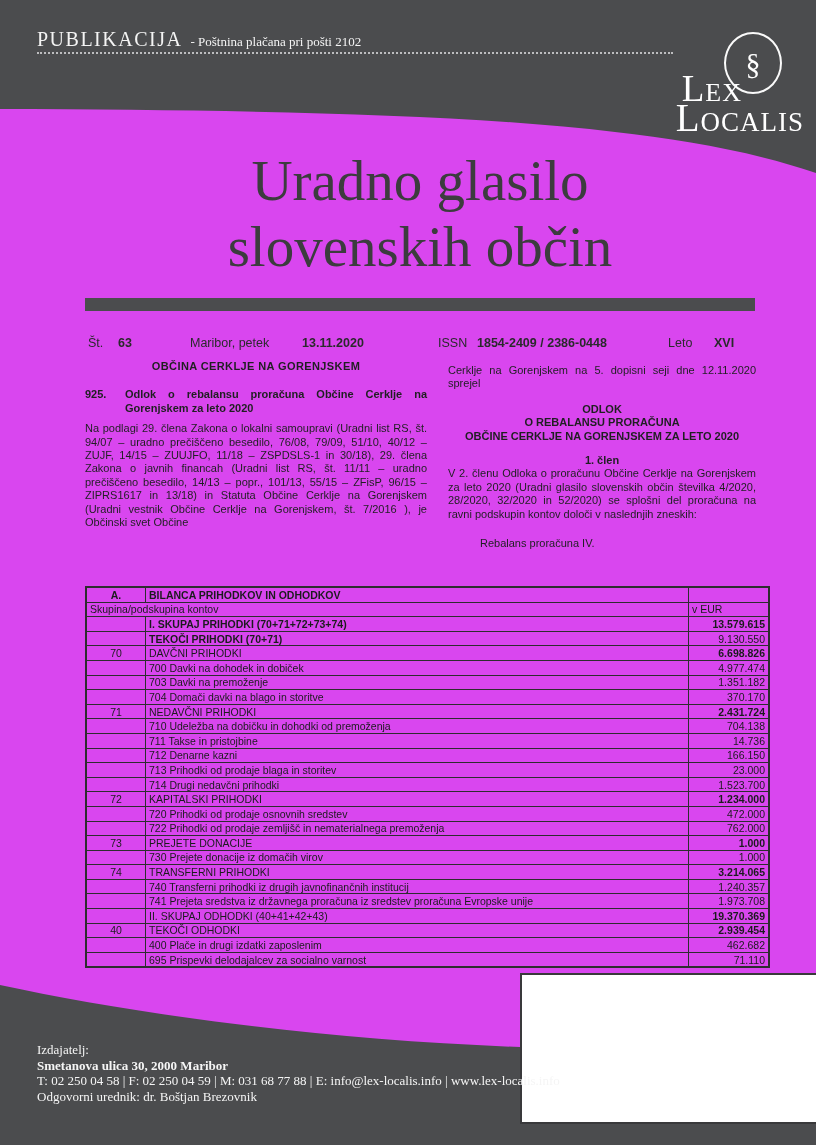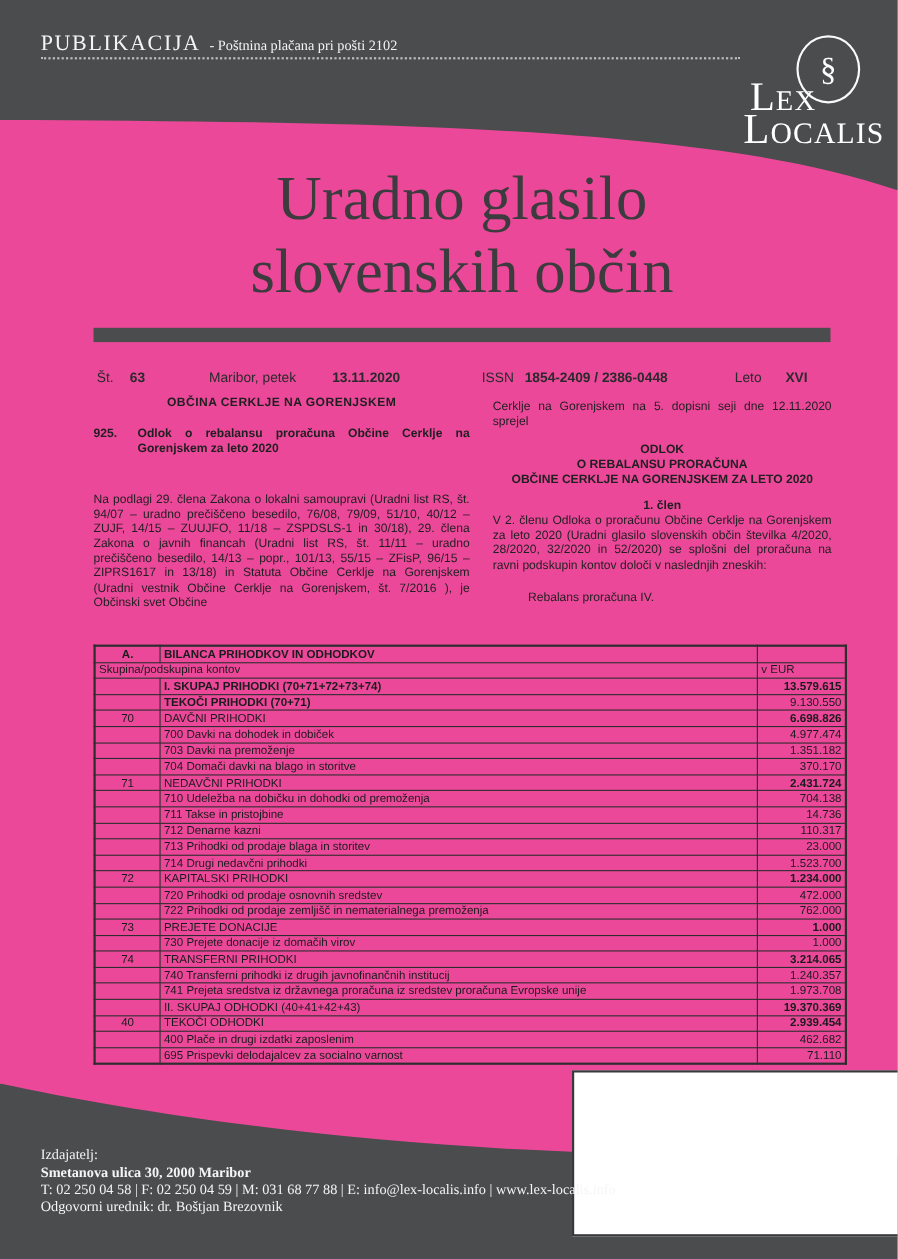--- a/index.html
+++ b/index.html
@@ -1,17 +1,17 @@
 <!DOCTYPE html>
 <html><head>
 <meta charset="utf-8">
 <style>
   html,body{margin:0;padding:0;}
   .page{
-    position:relative;width:816px;height:1145px;background:#ec4899;
+    position:relative;width:816px;height:1145px;background:#d946ef;
     overflow:hidden;font-family:"Liberation Sans",sans-serif;color:#1d1d1f;
   }
   
   .header-band{position:absolute;left:0;top:0;width:816px;height:175px;}
   .header-band svg{display:block;}
   .pub-line{position:absolute;left:37px;top:28px;color:#f4f4f4;white-space:nowrap;
     font-family:"Liberation Serif",serif;}
   .pub-line .big{font-size:20px;letter-spacing:1.5px;}
   .pub-line .small{font-size:13px;margin-left:8px;}
   .dotted-rule{position:absolute;left:37px;top:38px;width:636px;height:14px;
@@ -34,21 +34,21 @@
   .issue-line{position:absolute;left:0;top:336px;width:656px;height:18px;font-size:12.5px;color:#2a2a2c;}
   .issue-line span{position:absolute;white-space:nowrap;}
   .issue-line .b{font-weight:bold;}
   .pos-st{left:88px;} .pos-num{left:118px;} .pos-city{left:190px;} .pos-date{left:302px;}
   .pos-issnl{left:438px;} .pos-issn{left:477px;} .pos-letol{left:668px;} .pos-leto{left:714px;}
   
   .col{position:absolute;font-size:11px;line-height:13.4px;text-align:justify;color:#1f1f21;}
   .col-left{left:85px;top:360px;width:342px;}
   .col-right{left:448px;top:364px;width:308px;}
   .muni-heading{text-align:center;font-weight:bold;letter-spacing:.4px;margin:0 0 15px 0;}
-  .item{display:flex;font-weight:bold;margin:0 0 33px 0;}
+  .item{display:flex;font-weight:bold;margin:0 0 7px 0;}
   .item .no{width:40px;flex:0 0 40px;}
   .item .t{flex:1;text-align:justify;}
   .decree-head{text-align:center;font-weight:bold;margin:12px 0 0 0;line-height:13.4px;}
   .clen{text-align:center;font-weight:bold;margin:11px 0 0 0;}
   .intro{margin:0;}
   .art-par{margin:0;}
   .note{margin:16px;text-align:left;padding-left:16px;}
   
   .budget{position:absolute;left:85px;top:586px;width:673px;border-collapse:collapse;
     font-size:10.5px;color:#1b1b1d;table-layout:fixed;}
@@ -184,21 +184,21 @@
           <td class="c-value">704.138</td>
         </tr>
         <tr>
           <td class="c-group"></td>
           <td class="c-label">711 Takse in pristojbine</td>
           <td class="c-value">14.736</td>
         </tr>
         <tr>
           <td class="c-group"></td>
           <td class="c-label">712 Denarne kazni</td>
-          <td class="c-value">110.317</td>
+          <td class="c-value">166.150</td>
         </tr>
         <tr>
           <td class="c-group"></td>
           <td class="c-label">713 Prihodki od prodaje blaga in storitev</td>
           <td class="c-value">23.000</td>
         </tr>
         <tr>
           <td class="c-group"></td>
           <td class="c-label">714 Drugi nedavčni prihodki</td>
           <td class="c-value">1.523.700</td>

